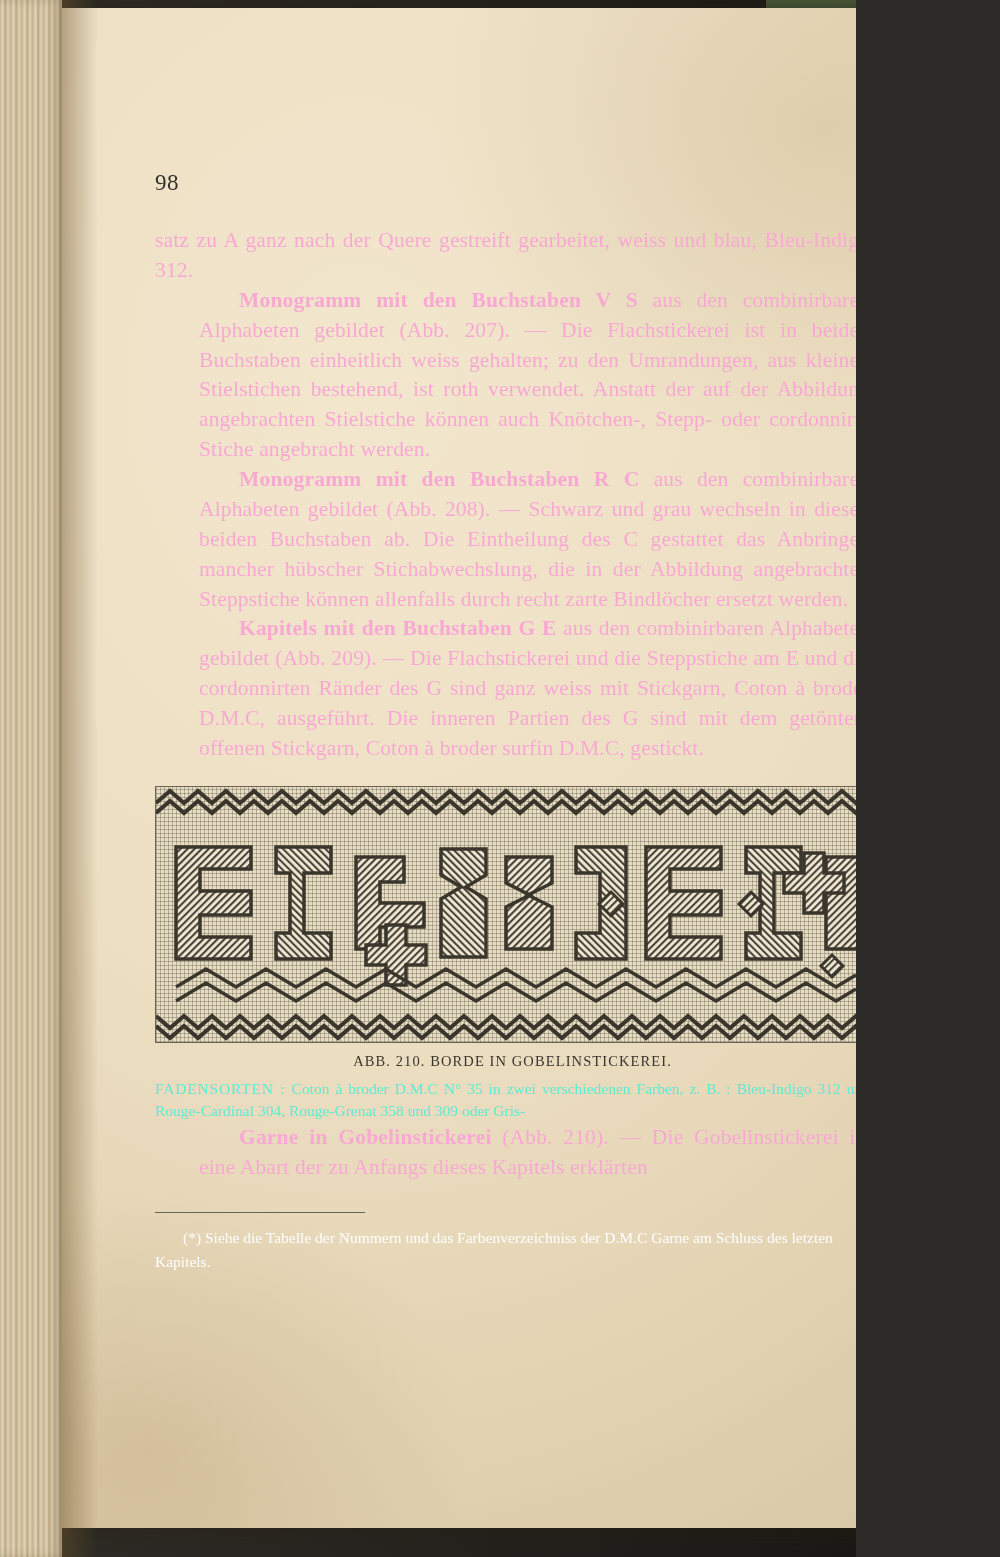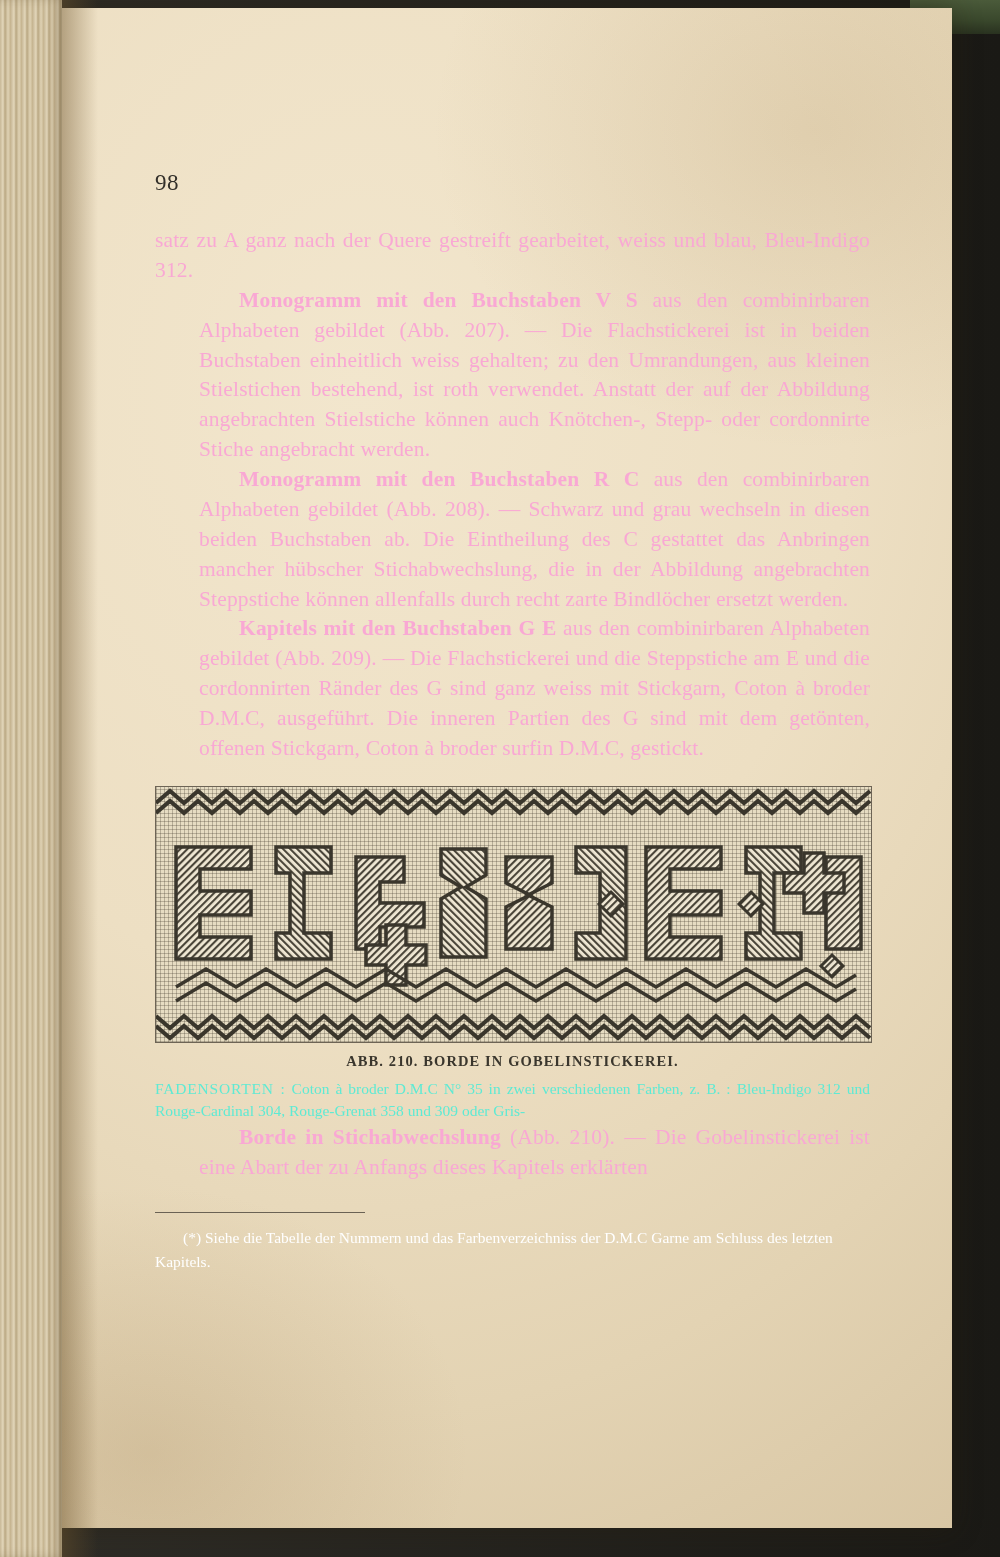--- a/index.html
+++ b/index.html
@@ -2,21 +2,21 @@
 <html><head>
 <meta charset="utf-8">
 <style>
   html, body {
     margin: 0;
     padding: 0;
     background: #2b2a26;
   }
   .page {
     position: relative;
-    width: 1000px;
+    width: 856px;
     height: 1557px;
     overflow: hidden;
     background: #1d1c18;
     font-family: "Liberation Serif", serif;
   }
 
   
   .board {
     position: absolute;
     inset: 0;
@@ -135,21 +135,20 @@
       repeating-linear-gradient(90deg, rgba(70,62,48,.30) 0 1px, rgba(0,0,0,0) 1px 4px);
   }
   .plate svg { position: absolute; inset: 0; }
 
   .fig-caption {
     margin-top: 10px;
     text-align: center;
     font-size: 14.5px;
     letter-spacing: 1.1px;
     color: #3a362d;
-    font-weight: bold;
   }
   .fig-note {
     margin-top: 8px;
     font-size: 15.5px;
     line-height: 1.45;
     text-align: justify;
     color: #5eead4;
   }
   .fig-note .lbl { letter-spacing: .8px; }
   .fig-note .l3 { display: block; text-align: center; }
@@ -269,21 +268,21 @@
 
       <div class="fig-caption">ABB. 210. BORDE IN GOBELINSTICKEREI.</div>
 
       <div class="fig-note">
         <span class="lbl">FADENSORTEN :</span><span> Coton à broder D.M.C N° 35 in zwei verschiedenen Farben, z. B. :</span>
         <span>Bleu-Indigo 312 und Rouge-Cardinal 304, Rouge-Grenat 358 und 309 oder Gris-</span>
       </div>
     </div>
 
     <p class="body indent after-fig">
-      <span class="lead">Borde in Stichabwechslung</span><span> (Abb. 210). — Die Gobelinstickerei ist eine Abart der zu Anfangs dieses Kapitels erklärten</span>
+      <span class="lead">Garne in Gobelinstickerei</span><span> (Abb. 210). — Die Gobelinstickerei ist eine Abart der zu Anfangs dieses Kapitels erklärten</span>
     </p>
 
     <div class="footnote-wrap">
       <div class="footnote-rule"></div>
       <div class="footnote">(*) Siehe die Tabelle der Nummern und das Farbenverzeichniss der D.M.C Garne am Schluss des letzten Kapitels.</div>
     </div>
 
   </div>
 </div>
 

